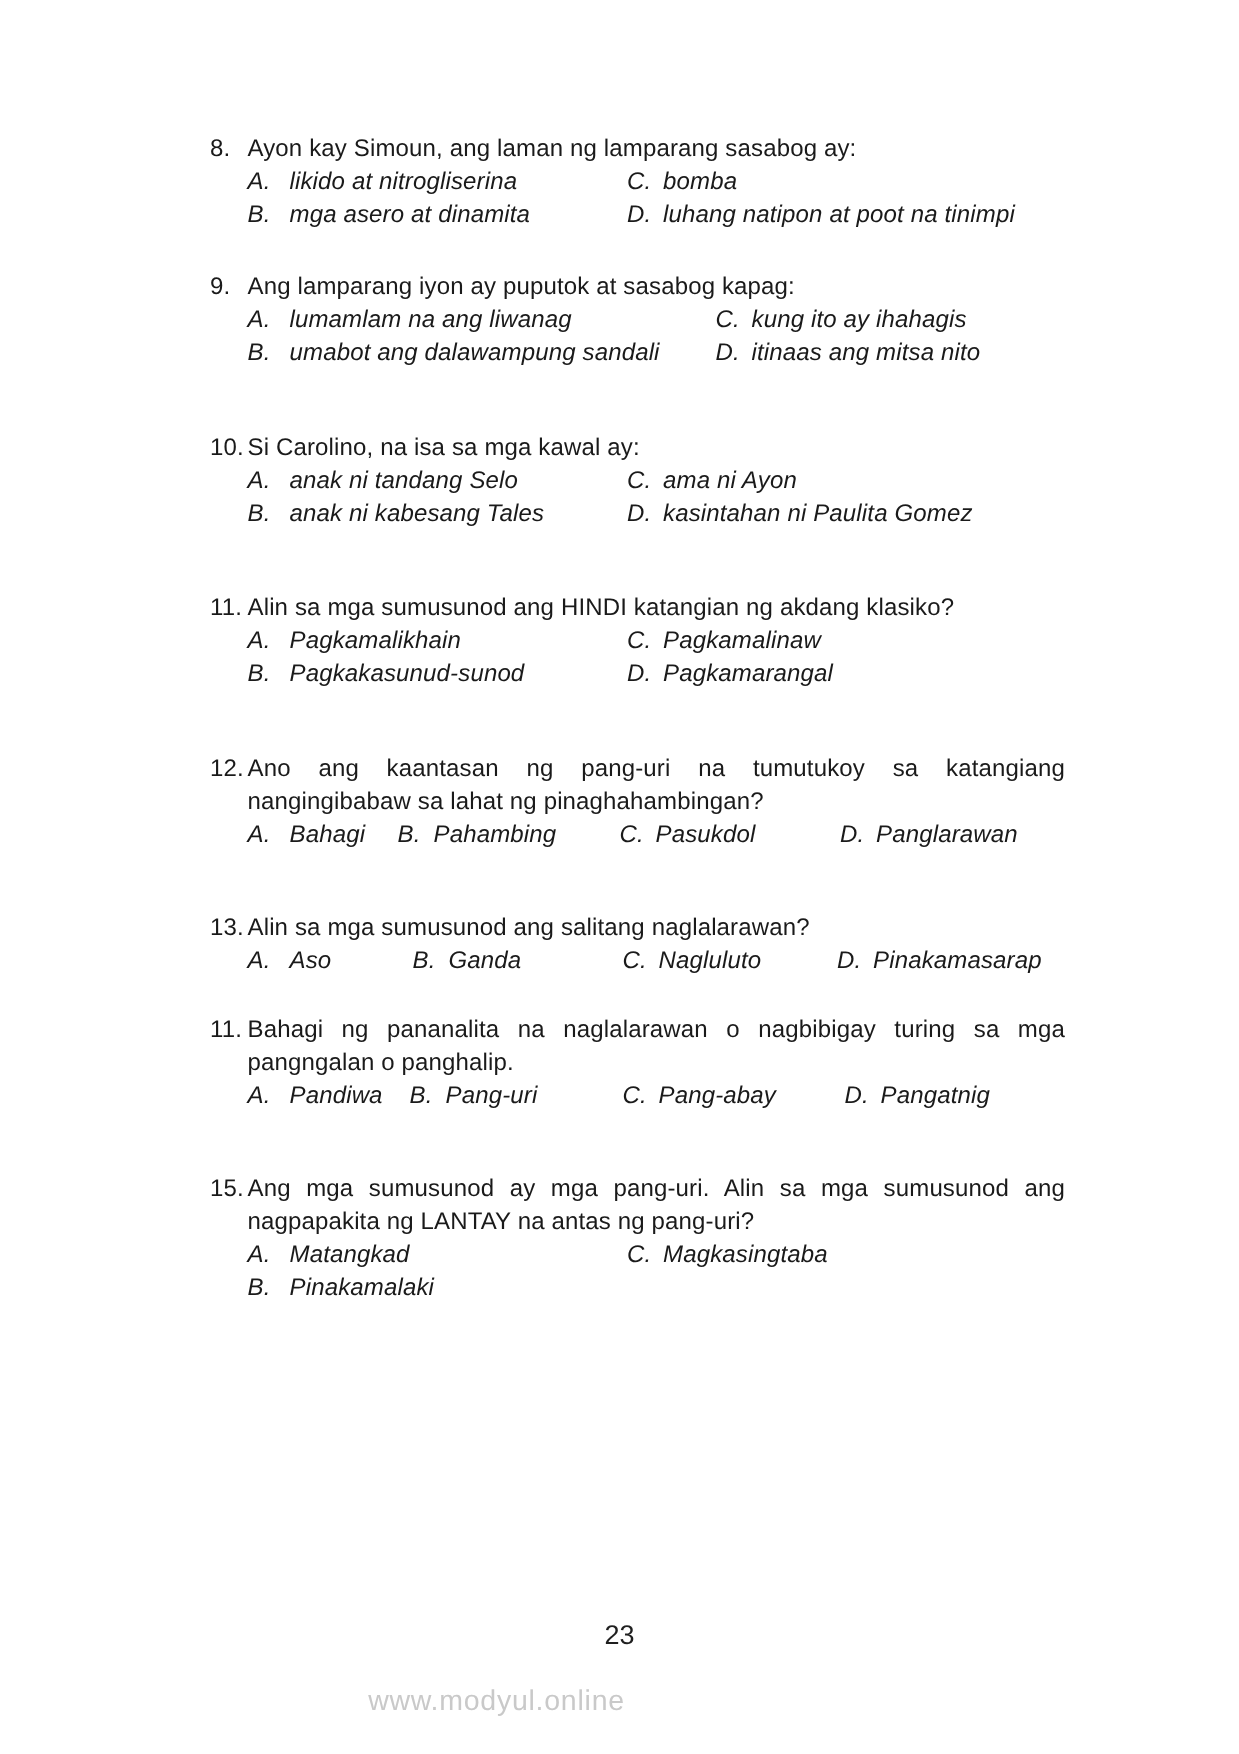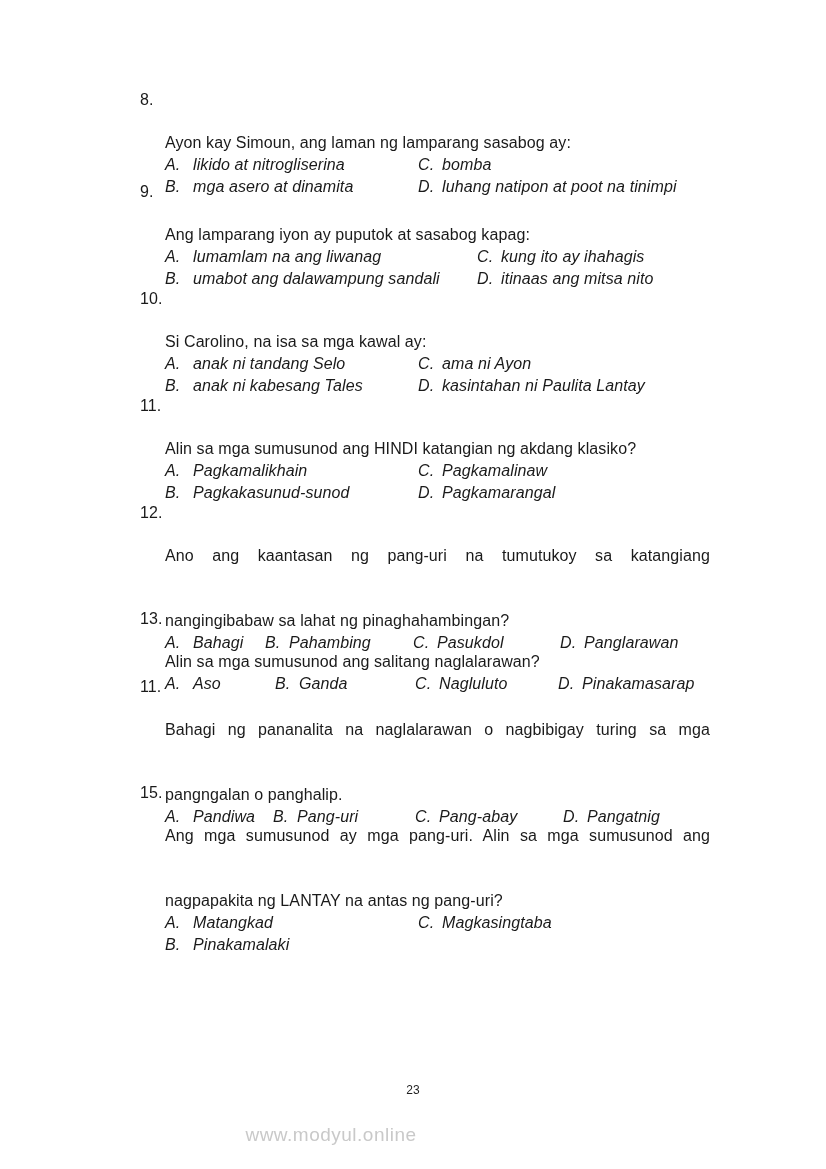--- a/index.html
+++ b/index.html
@@ -17,39 +17,39 @@
     background: #ffffff;
   }
   .q {
     position: absolute; left: 140px; width: 572px;
     font-size: 16px; line-height: 22px;
     letter-spacing: 0.1px;
   }
   .q-head { display: flex; }
   .num { flex: 0 0 25px; width: 25px; }
   .q-text { width: 545px; }
-  .ql { width: 545px; margin-top: 43px; }
+  .ql { width: 545px; }
   .ql.just { text-align: justify; text-align-last: justify; }
   .opts { margin-left: 25px; }
   .cols2 {
     display: grid;
     grid-auto-flow: column;
     grid-template-rows: repeat(2, 22px);
   }
   .cols2.w253 { grid-template-columns: 253px auto; }
   .cols2.w312 { grid-template-columns: 312px auto; }
   .row4 { display: grid; grid-template-columns: 100px 148px 147px auto; }
   .row4.v13 { grid-template-columns: 110px 140px 143px auto; }
   .row4.v14 { grid-template-columns: 108px 142px 148px auto; }
   .opt { white-space: nowrap; font-style: italic; }
   .ol { display: inline-block; width: 24px; }
   .opt.first .ol { width: 28px; }
   .page-number {
     position: absolute; left: 0; top: 1079px; width: 826px;
-    text-align: center; font-size: 12px; line-height: 22px; color: #1f1f1f;
+    text-align: center; font-size: 18px; line-height: 22px; color: #1f1f1f;
   }
   .watermark {
     position: absolute; left: 0; top: 1124px; width: 662px;
     text-align: center; font-size: 19px; line-height: 22px;
     color: #c9c9c9; letter-spacing: 0.5px;
   }
 </style>
 </head>
 <body>
 
@@ -89,21 +89,21 @@
     <div class="q-head">
       <span class="num">10.</span>
       <div class="q-text">
           <div class="ql">Si Carolino, na isa sa mga kawal ay:</div>
         </div>
     </div>
     <div class="opts cols2 w253">
       <div class="opt first"><span class="ol">A.</span><span>anak ni tandang Selo</span></div>
       <div class="opt first"><span class="ol">B.</span><span>anak ni kabesang Tales</span></div>
       <div class="opt"><span class="ol">C.</span><span>ama ni Ayon</span></div>
-      <div class="opt"><span class="ol">D.</span><span>kasintahan ni Paulita Lantay</span></div>
+      <div class="opt"><span class="ol">D.</span><span>kasintahan ni Paulita Gomez</span></div>
     </div>
   </section>
 
   <section class="q" style="top:395px">
     <div class="q-head">
       <span class="num">11.</span>
       <div class="q-text">
           <div class="ql">Alin sa mga sumusunod ang HINDI katangian ng akdang klasiko?</div>
         </div>
     </div>

